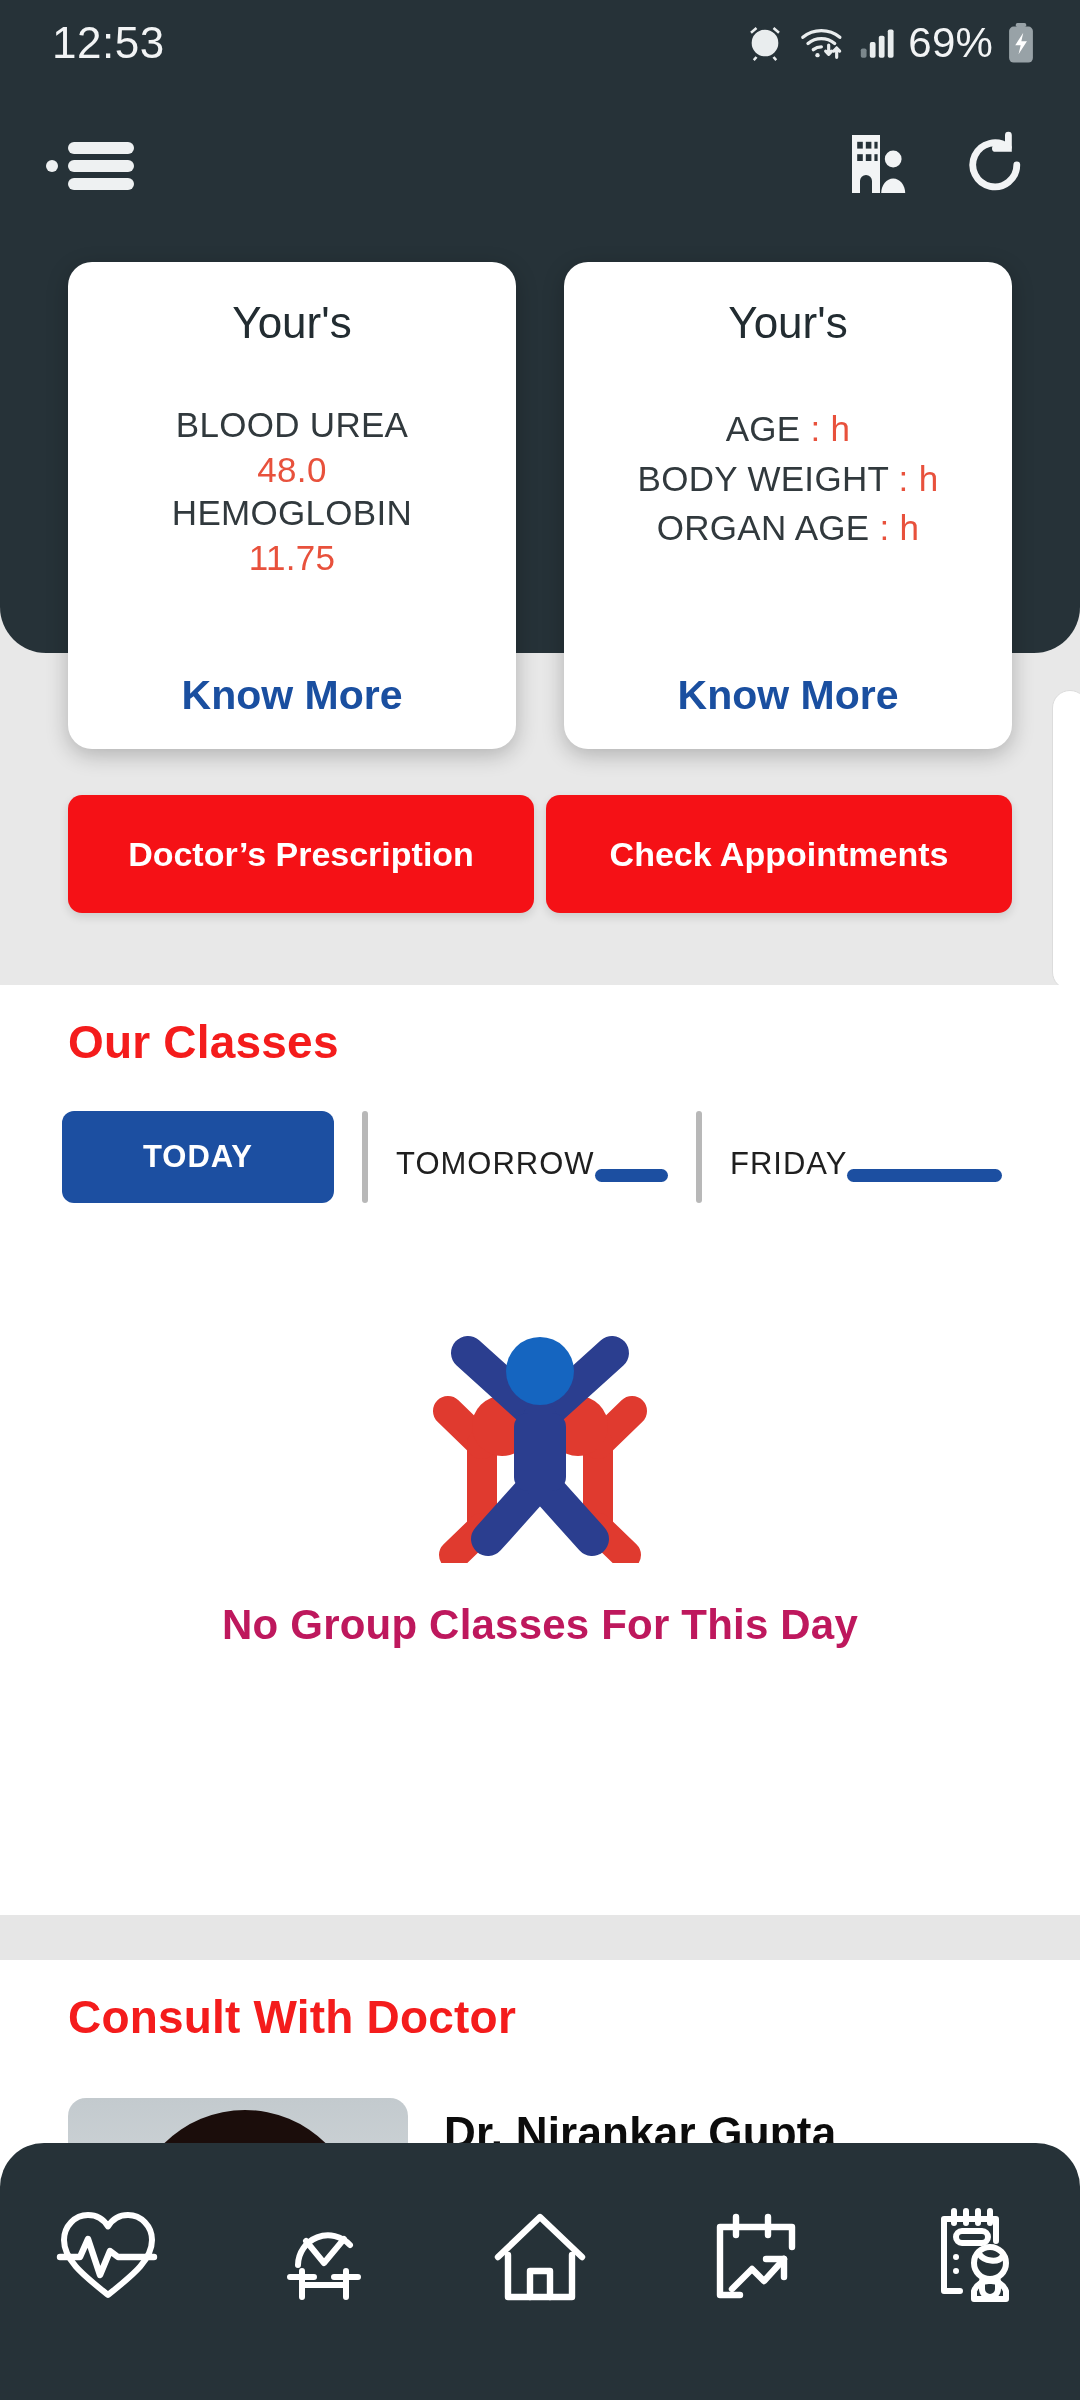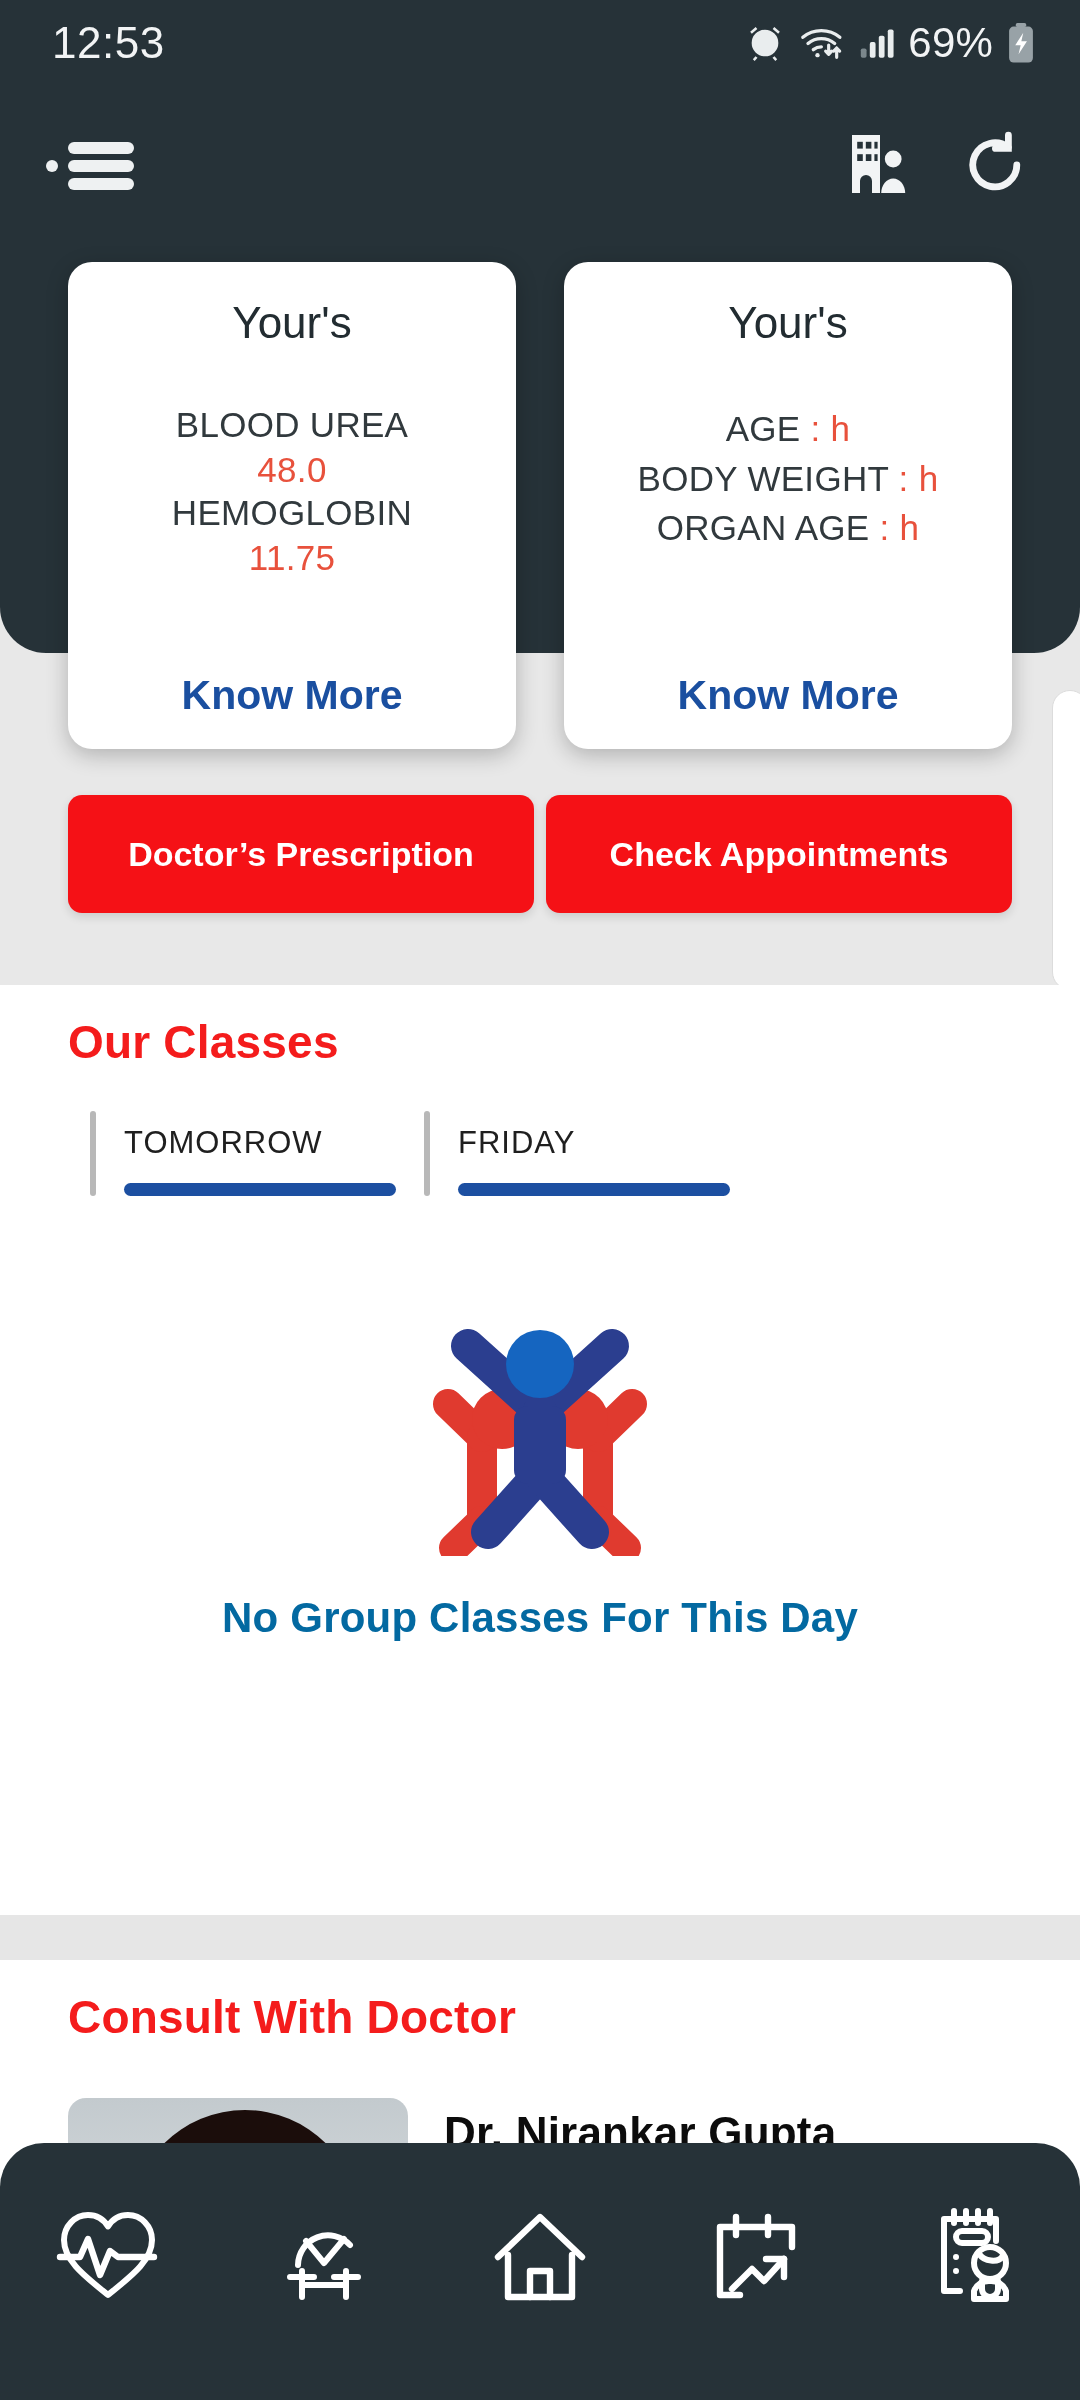--- a/index.html
+++ b/index.html
@@ -91,28 +91,28 @@
     background:#fff; z-index:4;
   }
   .sec-title { font-size:46px; color:#f41c1c; font-weight:bold;
     padding:30px 0 0 68px; letter-spacing:.2px; }
   .tabs { display:flex; align-items:stretch; padding:42px 0 0 62px; gap:0; }
   .tab-today { width:272px; height:92px; background:#1c4fa1;
     border-radius:12px; color:#fff; font-size:31px; font-weight:bold;
     display:flex; align-items:center; justify-content:center; letter-spacing:1px; }
   .divider { width:6px; background:#b8b8b8; margin:0 28px; border-radius:3px;
     align-self:stretch; }
-  .tab-plain { width:272px; display:flex; flex-direction:column;
-    align-items:flex-start; justify-content:flex-start; padding-top:14px; }
+  .tab-plain { width:272px; display:flex; flex-direction:row;
+    align-items:center; justify-content:flex-start; padding-top:14px; }
   .tab-plain .lbl { font-size:31px; color:#1f1f1f; letter-spacing:1px; }
   .tab-plain .underline { margin-top:22px; width:272px; height:13px;
     background:#1c4fa1; border-radius:7px; }
   .empty-wrap { display:flex; flex-direction:column; align-items:center;
     padding-top:110px; }
-  .empty-msg { margin-top:34px; font-size:42px; color:#0369a1;
+  .empty-msg { margin-top:34px; font-size:42px; color:#be185d;
     font-weight:bold; letter-spacing:.2px; }
 
   
   .gap-sep { position:absolute; left:0; top:1915px; width:1080px; height:45px;
     background:#e6e6e6; z-index:3; }
   .gap-sep::after { content:""; position:absolute; left:0; top:45px;
     width:1080px; height:10px;
     background:linear-gradient(#b9b9b9,rgba(185,185,185,0)); }
 
   
@@ -257,20 +257,21 @@
 
   <div class="actions">
     <div class="btn-red">Doctor’s Prescription</div>
     <div class="btn-red">Check Appointments</div>
   </div>
 
   <div class="section-classes">
     <div class="sec-title">Our Classes</div>
 
     <div class="tabs">
+      <div class="tab-today">TODAY</div>
       <div class="divider"></div>
       <div class="tab-plain">
         <div class="lbl">TOMORROW</div>
         <div class="underline"></div>
       </div>
       <div class="divider"></div>
       <div class="tab-plain">
         <div class="lbl">FRIDAY</div>
         <div class="underline"></div>
       </div>

